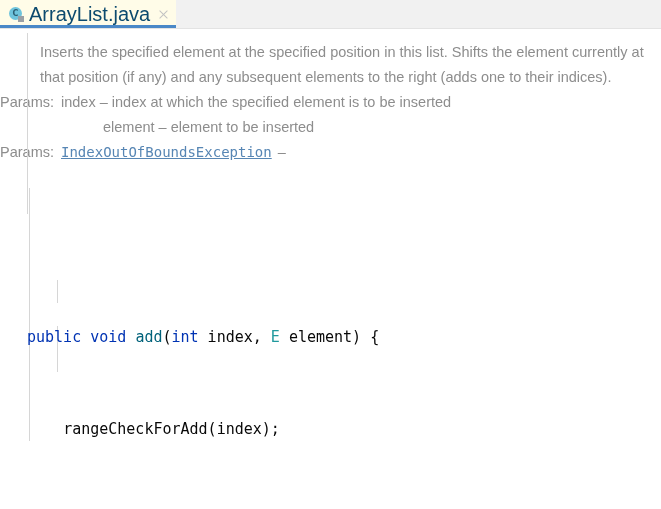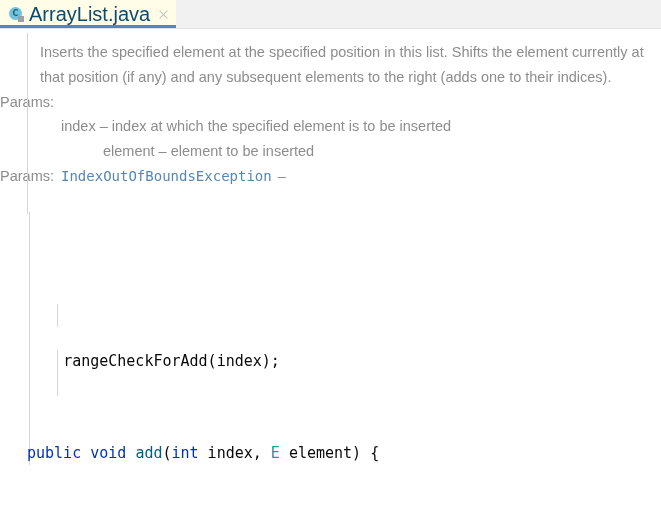--- a/index.html
+++ b/index.html
@@ -69,21 +69,21 @@
     font-family:"Liberation Sans", sans-serif;
     font-size:14.5px;
     line-height:25px;
   }
   .doc .guide{
     position:absolute;left:27px;top:4px;width:1px;height:181px;background:#d6d6d6;
   }
   .doc-para{padding-left:40px;}
   .doc-row{display:flex;}
   .doc-label{flex:0 0 auto;}
-  .doc-val{flex:1 1 auto;margin-top:24px;}
+  .doc-val{flex:1 1 auto;}
   .doc-indent{padding-left:103px;}
   .mono-link{
     font-family:"DejaVu Sans Mono","Liberation Mono",monospace;
     font-size:14px;color:#5786b4;
   }
   .dash{color:#8d8d8d;}
 
   
   .code{
     position:relative;
@@ -127,34 +127,34 @@
       <div class="doc-para">Inserts the specified element at the specified position in this list. Shifts the element currently at that position (if any) and any subsequent elements to the right (adds one to their indices).</div>
 
       <div class="doc-row">
         <span class="doc-label">Params:</span>
         <span class="doc-val" style="padding-left:7px;">index – index at which the specified element is to be inserted</span>
       </div>
       <div class="doc-indent">element – element to be inserted</div>
 
       <div class="doc-row">
         <span class="doc-label">Params:</span>
-        <span class="mono-link" style="padding-left:7px;">IndexOutOfBoundsException</span>
+        <span class="mono-link" style="padding-left:7px;text-decoration:underline;">IndexOutOfBoundsException</span>
         <span class="dash" style="padding-left:6px;">–</span>
       </div>
     </div>
 
     <div class="code">
       
       <div class="igx" style="left:29px;top:23px;height:253px;"></div>
       <div class="igx" style="left:57px;top:115px;height:23px;"></div>
       <div class="igx" style="left:57px;top:161px;height:46px;"></div>
 
+      <div class="ln"><span class="kw">public</span> <span class="kw">void</span> <span class="mth">add</span><span>(</span><span class="kw">int</span><span> index, </span><span class="typ">E</span><span> element) {</span></div>
+
       <div class="ln">    <span>rangeCheckForAdd(index);</span></div>
-
-      <div class="ln"><span class="kw">public</span> <span class="kw">void</span> <span class="mth">add</span><span>(</span><span class="kw">int</span><span> index, </span><span class="typ">E</span><span> element) {</span></div>
 
       
 
       
 
       
 
       
 
       

